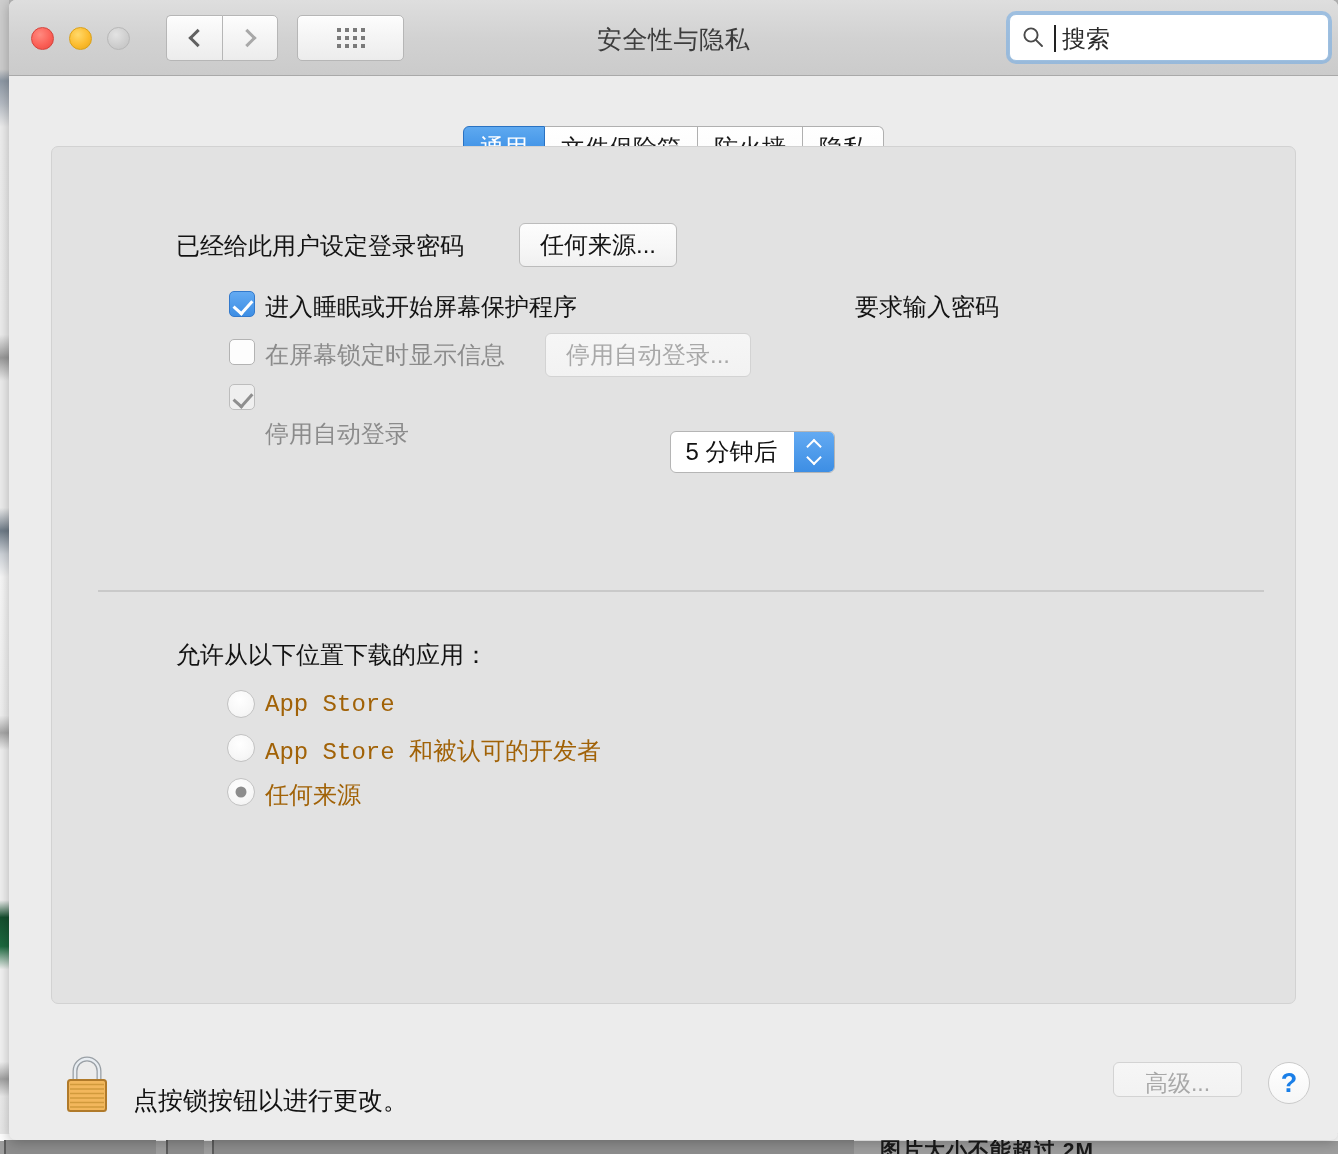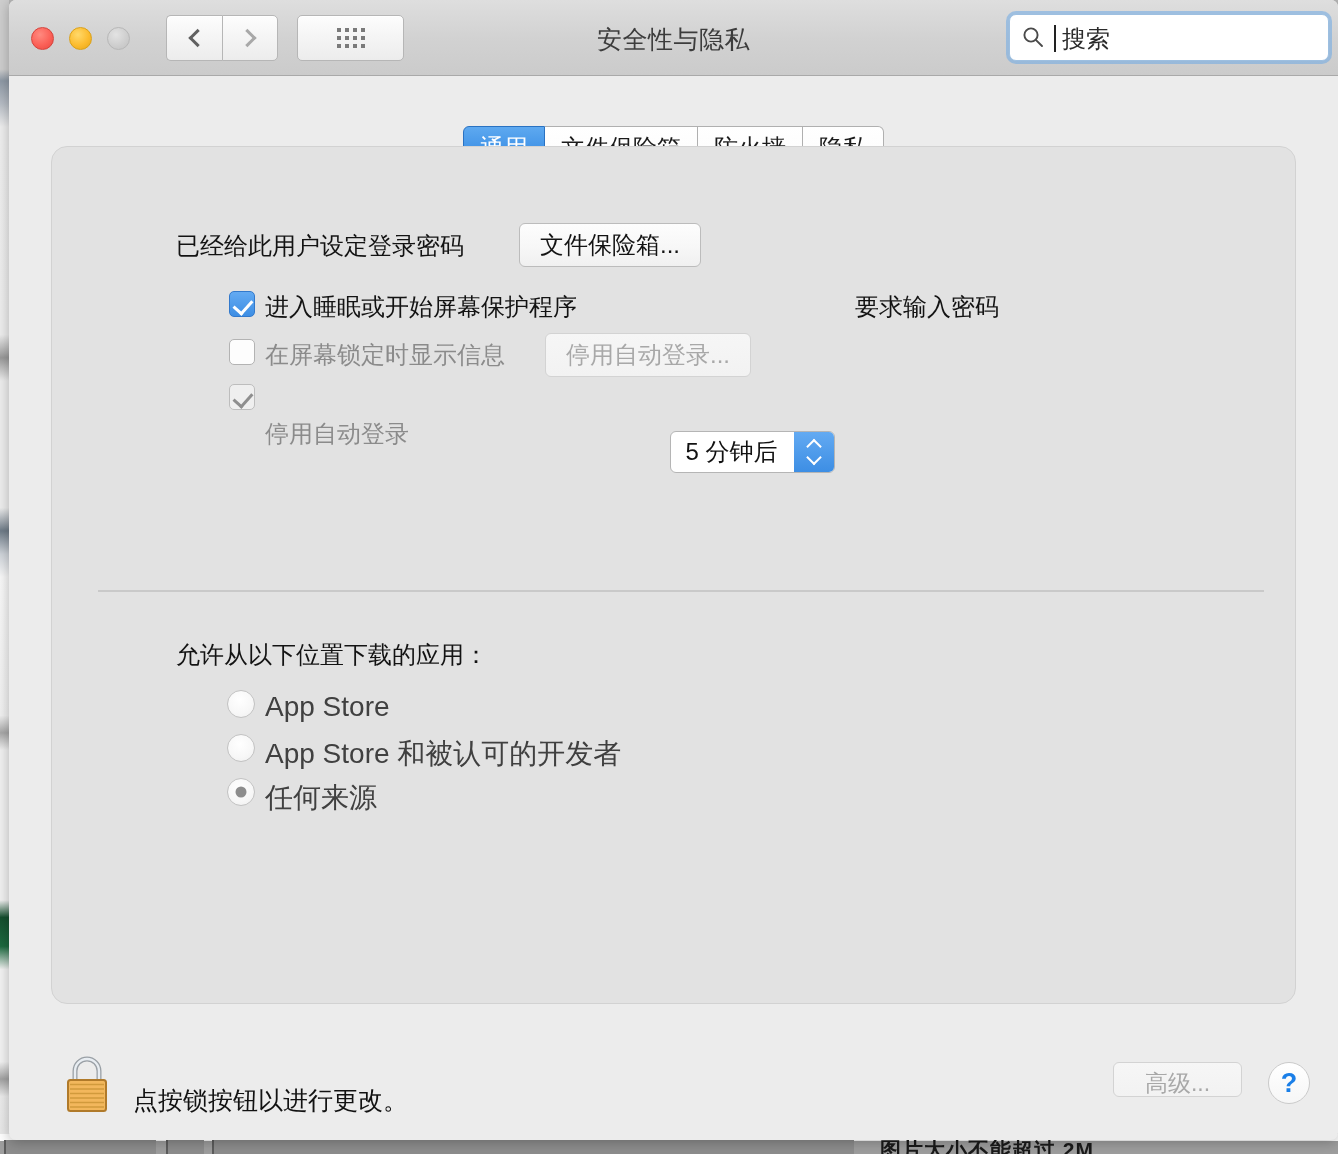--- a/index.html
+++ b/index.html
@@ -207,35 +207,36 @@
 
   
   #contentbox {
     position: absolute;
     left: 42px;
     top: 146px;
     width: 1245px;
     height: 858px;
     background: #e2e2e2;
     border: 1px solid #d2d2d2;
-    border-radius: 16px;
+    border-radius: 7px;
     box-sizing: border-box;
   }
 
   .abs { position: absolute; }
 
   .label-text {
     font-size: 24px;
     color: #131313;
     white-space: nowrap;
   }
   .label-dim {
-    font-size: 28px;
-    color: #404040;
-    white-space: nowrap;
+    font-size: 24px;
+    color: #a16207;
+    white-space: nowrap;
+    font-family: Liberation Mono, monospace;
   }
   .label-dim2 {
     font-size: 24px;
     color: #8b8b8b;
     white-space: nowrap;
   }
 
   
   .pushbtn {
     height: 44px;
@@ -454,21 +455,21 @@
   <div id="tabbar">
     <div class="tab selected">通用</div>
     <div class="tab">文件保险箱</div>
     <div class="tab">防火墙</div>
     <div class="tab">隐私</div>
   </div>
 
   <div id="contentbox">
 
     <div class="abs label-text" style="left:124px; top:83px;">已经给此用户设定登录密码</div>
-    <div class="abs pushbtn" style="left:467px; top:76px;">文件保险箱...</div>
+    <div class="abs pushbtn" style="left:467px; top:76px;">任何来源...</div>
 
     <div class="cb on" style="left:177px; top:144px;">
       <span class="cb-mark"></span>
     </div>
     <div class="abs label-text" style="left:213px; top:144px;">进入睡眠或开始屏幕保护程序</div>
 
     <div id="popup">
       <span id="popup-value">5 分钟后</span>
       <span id="popup-stepper">
         <i class="st-arrow st-up"></i>

